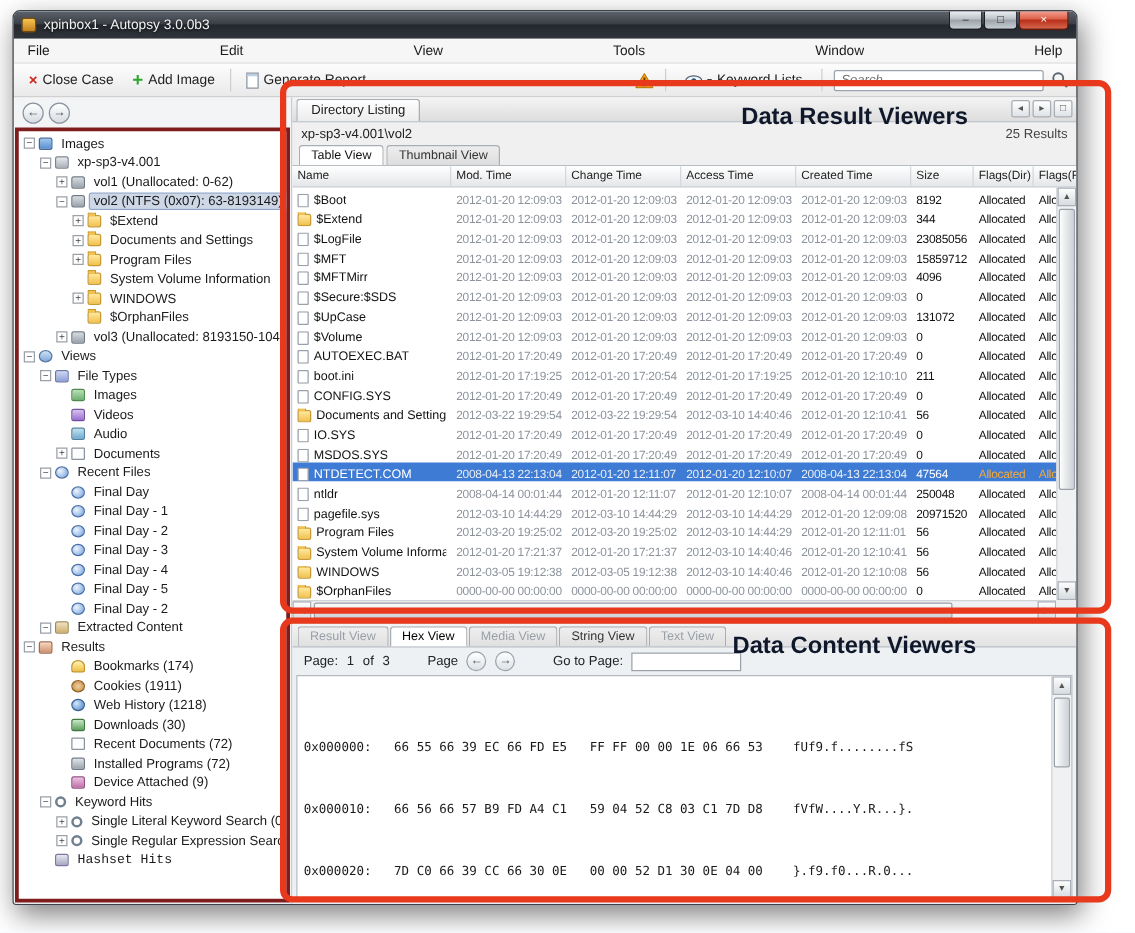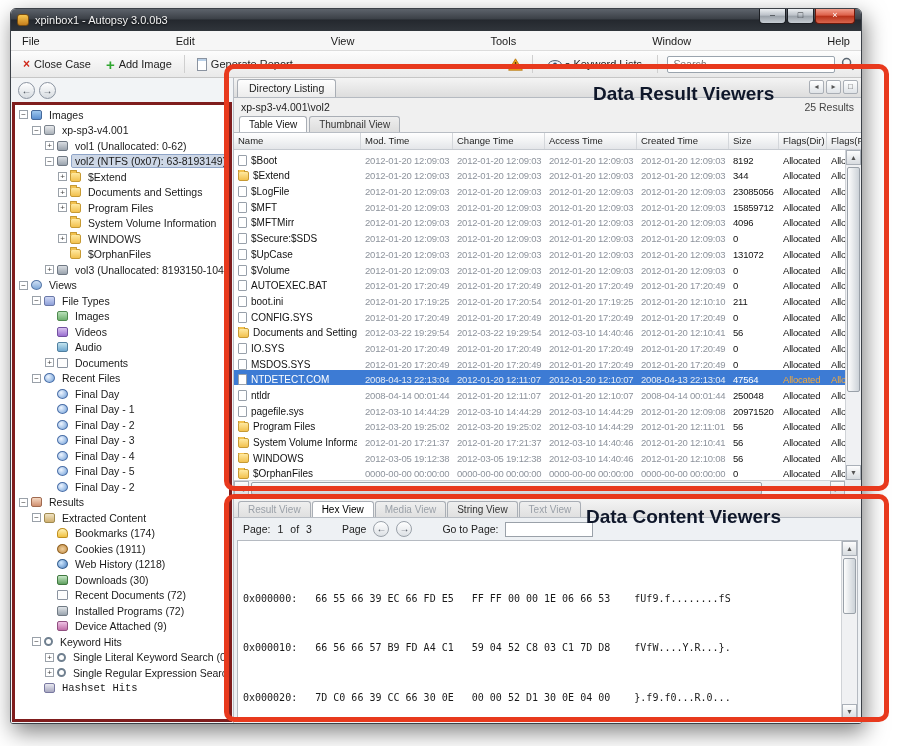--- a/index.html
+++ b/index.html
@@ -401,30 +401,30 @@
             <span class="ticon clock"></span>
             <span class="tlabel">Final Day - 5</span>
           </div>
 
           <div class="tree-row" style="padding-left: 30px;">
             <span class="expander none"></span>
             <span class="ticon clock"></span>
             <span class="tlabel">Final Day - 2</span>
           </div>
 
+          <div class="tree-row" style="padding-left: 17px;">
+            <span class="expander minus"></span>
+            <span class="ticon extracted"></span>
+            <span class="tlabel">Extracted Content</span>
+          </div>
+
           <div class="tree-row" style="padding-left: 4px;">
             <span class="expander minus"></span>
             <span class="ticon results"></span>
             <span class="tlabel">Results</span>
-          </div>
-
-          <div class="tree-row" style="padding-left: 17px;">
-            <span class="expander minus"></span>
-            <span class="ticon extracted"></span>
-            <span class="tlabel">Extracted Content</span>
           </div>
 
           <div class="tree-row" style="padding-left: 30px;">
             <span class="expander none"></span>
             <span class="ticon bookmark"></span>
             <span class="tlabel">Bookmarks (174)</span>
           </div>
 
           <div class="tree-row" style="padding-left: 30px;">
             <span class="expander none"></span>

